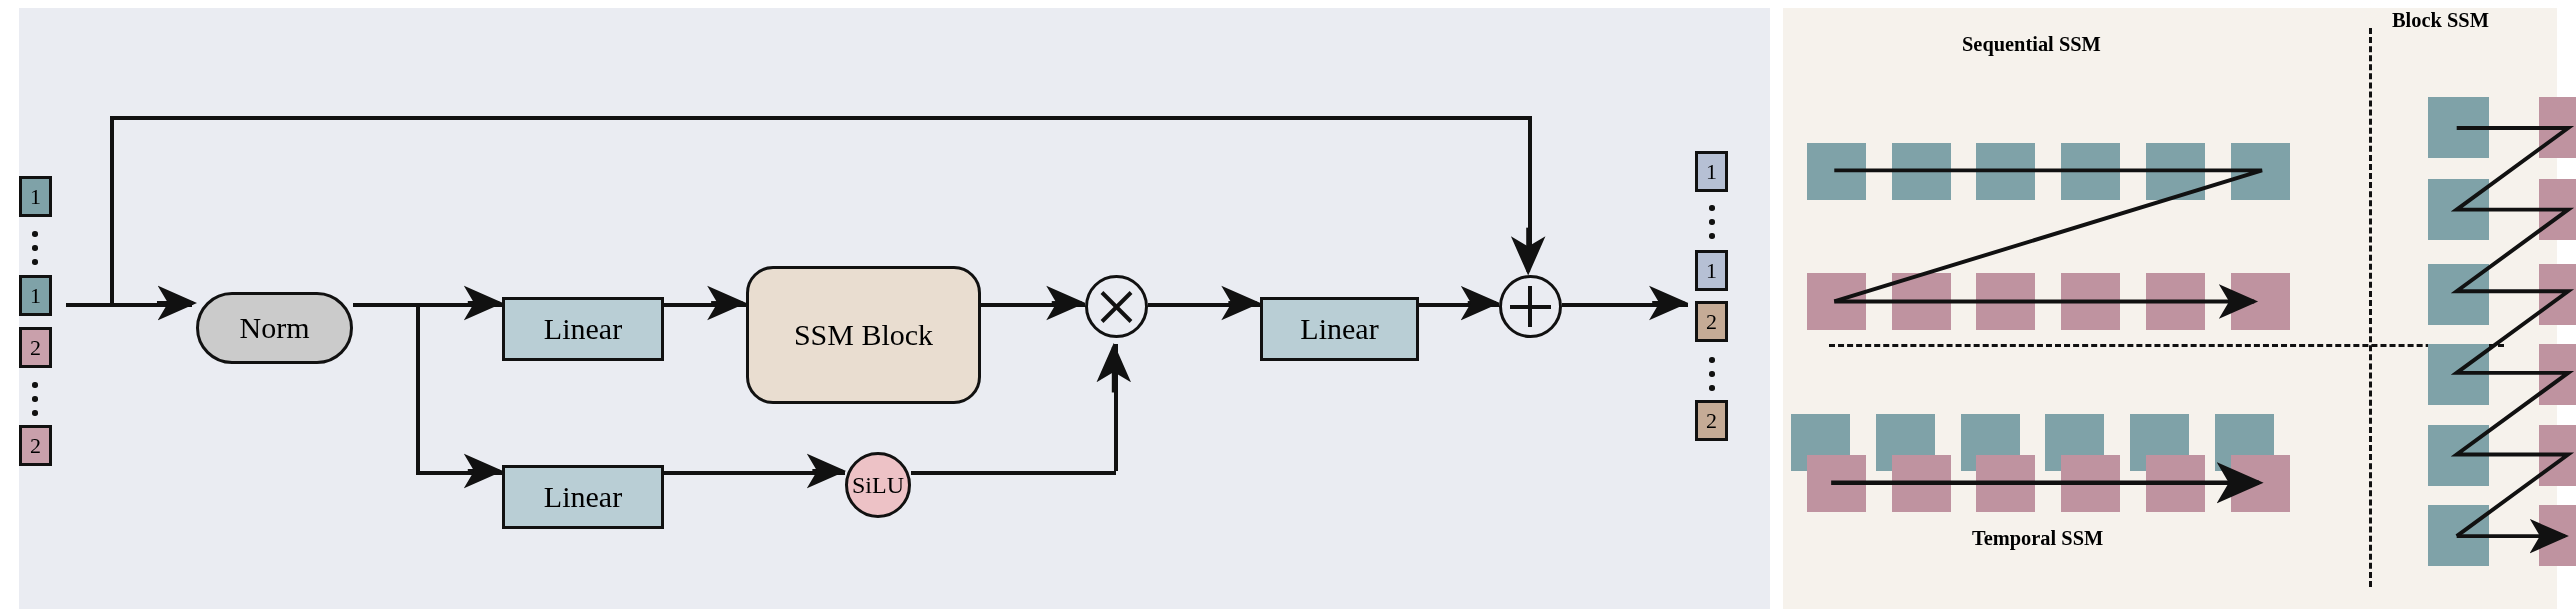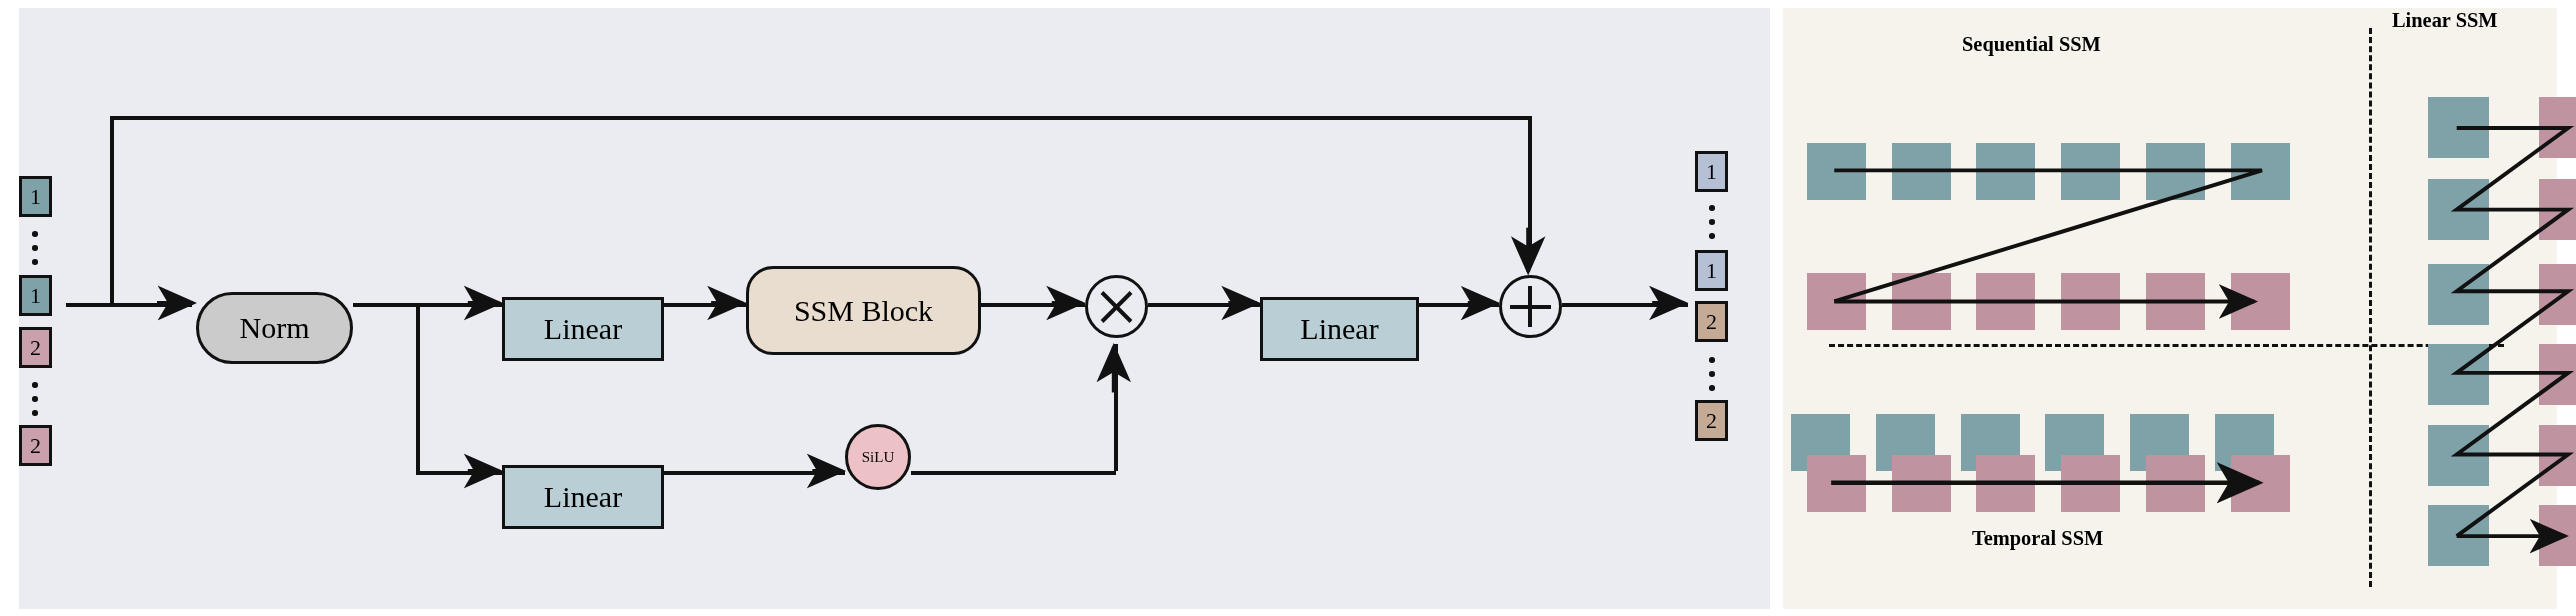--- a/index.html
+++ b/index.html
@@ -17,30 +17,30 @@
   #seq-title{left:1962px;top:33px;font-size:20.4px;}
   #par-title{left:1972px;top:527px;font-size:20.4px;}
   #cross-title{left:2392px;top:9.4px;font-size:20.4px;}
 
   
   .fbox{position:absolute;box-sizing:border-box;border:3.9px solid #111;
         display:flex;align-items:center;justify-content:center;
         font-size:30px;color:#000;margin-top:24px;}
   #norm-box{left:196px;top:268px;width:157px;height:72px;border-radius:36px;background:#cbcbcb;}
   #linear-top{left:502px;top:273px;width:162px;height:64px;background:#b9ced5;}
-  #ssm-box{left:746px;top:242px;width:235px;height:89px;border-radius:27px;background:#e9ddd0;}
+  #ssm-box{left:746px;top:242px;width:235px;height:138px;border-radius:27px;background:#e9ddd0;}
   #linear-out{left:1260px;top:273px;width:159px;height:64px;background:#b9ced5;}
   #linear-bot{left:502px;top:441px;width:162px;height:64px;background:#b9ced5;}
 
   
   .opc{position:absolute;box-sizing:border-box;border-radius:50%;border:3.9px solid #111;}
   #mul-node{left:1085px;top:275px;width:63px;height:63px;background:#eaecf2;}
   #add-node{left:1499px;top:275px;width:63px;height:63px;background:#eaecf2;}
-  #silu-node{left:845px;top:424px;width:66px;height:66px;background:#edc2c6;
-             display:flex;align-items:center;justify-content:center;font-size:15px;font-family:Liberation Serif, serif;}
+  #silu-node{left:845px;top:452px;width:66px;height:66px;background:#edc2c6;
+             display:flex;align-items:center;justify-content:center;font-size:24px;font-family:Liberation Serif, serif;}
   .opglyph{position:absolute;background:#111;}
   #mul-a{left:1096px;top:305px;width:41px;height:3.9px;transform:rotate(45deg);transform-origin:center;}
   #mul-b{left:1096px;top:305px;width:41px;height:3.9px;transform:rotate(-45deg);transform-origin:center;}
   #add-h{left:1510px;top:305px;width:41px;height:3.9px;}
   #add-v{left:1528px;top:286px;width:3.9px;height:41px;}
 
   
   .tok{position:absolute;box-sizing:border-box;border:3.9px solid #111;
        display:flex;align-items:center;justify-content:center;
        font-size:22px;color:#000;width:33px;height:41px;}
@@ -140,21 +140,21 @@
   <div class="ln lnh" style="left:664px;top:471px;width:181px;"></div>
   <div class="ln lnh" style="left:911px;top:471px;width:205px;"></div>
   <div class="ln lnv" style="left:1114px;top:344px;height:127px;"></div>
 
   <div class="panel" id="right-panel"></div>
   <div id="vdivider"></div>
   <div id="hdivider"></div>
 
   <div class="title" id="seq-title">Sequential SSM</div>
   <div class="title" id="par-title">Temporal SSM</div>
-  <div class="title" id="cross-title">Linear SSM</div>
+  <div class="title" id="cross-title">Block SSM</div>
 
   <div class="tile t-teal" style="left:1807px;top:143px;width:59px;height:57px;"></div>
   <div class="tile t-teal" style="left:1892px;top:143px;width:59px;height:57px;"></div>
   <div class="tile t-teal" style="left:1976px;top:143px;width:59px;height:57px;"></div>
   <div class="tile t-teal" style="left:2061px;top:143px;width:59px;height:57px;"></div>
   <div class="tile t-teal" style="left:2146px;top:143px;width:59px;height:57px;"></div>
   <div class="tile t-teal" style="left:2231px;top:143px;width:59px;height:57px;"></div>
 
   <div class="tile t-pink" style="left:1807px;top:273px;width:59px;height:57px;"></div>
   <div class="tile t-pink" style="left:1892px;top:273px;width:59px;height:57px;"></div>

